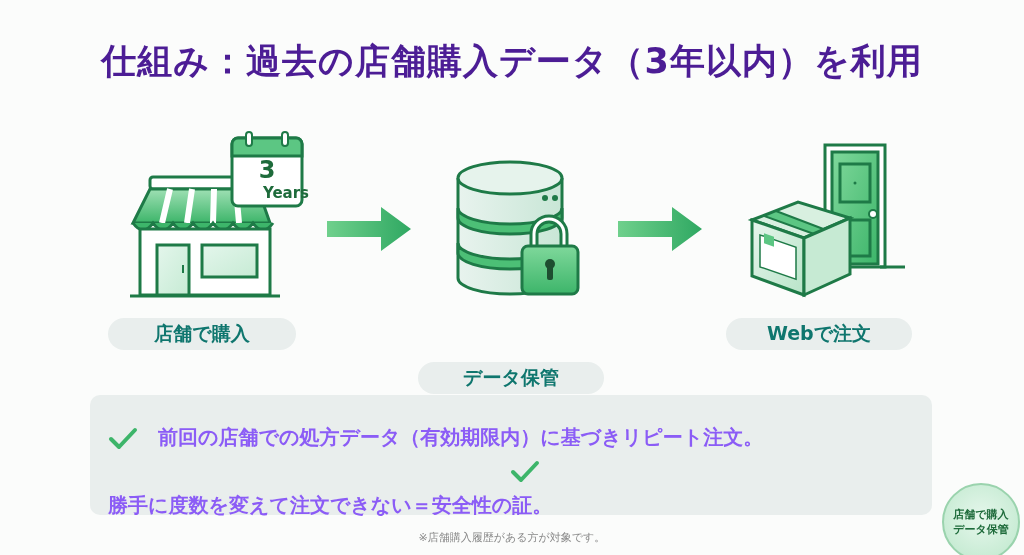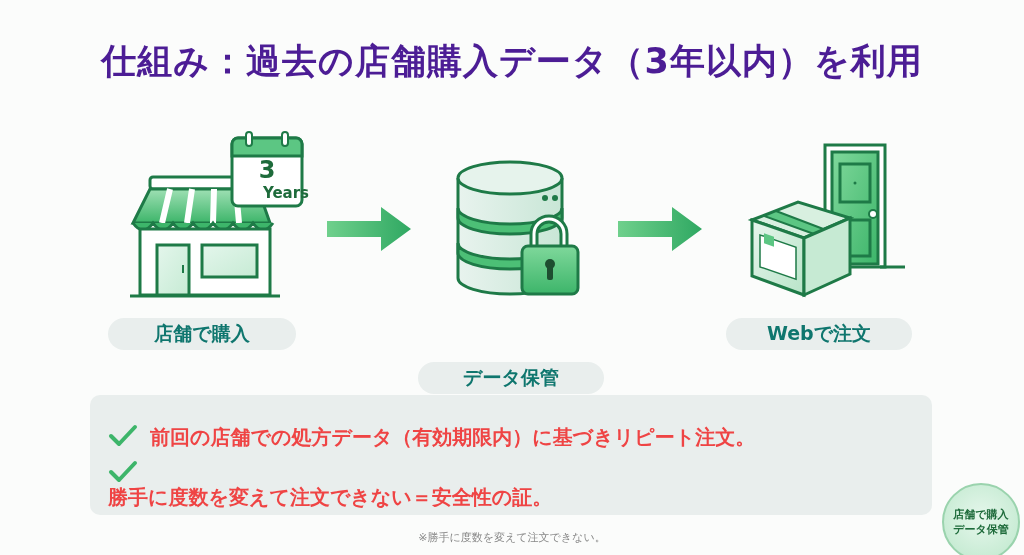--- a/index.html
+++ b/index.html
@@ -4,21 +4,21 @@
 <style>
   html, body { margin:0; padding:0; }
   body { width:1024px; height:555px; background:#fbfcfb; position:relative; overflow:hidden;
          font-family:"DejaVu Sans", sans-serif; color:#111; }
   .title { position:absolute; left:0; width:1024px; top:38px; text-align:center;
            font-size:35px; font-weight:bold; letter-spacing:1px; color:#4c1d95; }
   .icon { position:absolute; }
   .pill { position:absolute; top:318px; height:32px; border-radius:20px; background:#e9eeed;
           display:flex; align-items:center; justify-content:center; font-size:19px; font-weight:bold; color:#0f766e; }
   .box { position:absolute; left:90px; top:395px; width:842px; height:120px; border-radius:10px; background:#e9eeed; }
-  .bullet { position:absolute; left:108px; display:flex; align-items:flex-start; font-size:20px; font-weight:bold; color:#ef4444; }
+  .bullet { position:absolute; left:108px; display:flex; align-items:flex-end; font-size:20px; font-weight:bold; color:#8b5cf6;gap:8px; }
   .bullet .chk { width:30px; height:24px; margin-right:12px; }
   .note { position:absolute; top:530px; left:0; width:1024px; text-align:center; font-size:11px; color:#888; }
   .badge { position:absolute; left:942px; top:483px; width:74px; height:74px; border-radius:50%;
            background:radial-gradient(circle at 50% 45%, #e6f7ec 0%, #c9ecd5 70%, #aee0c0 100%);
            border:2px solid #9ad3ad; display:flex; flex-direction:column; align-items:center; justify-content:center;
            font-size:11px; font-weight:bold; color:#1e6b3b; line-height:15px; }
 </style>
 </head>
 <body>
 
@@ -131,18 +131,18 @@
     </svg>
   <span>前回の店舗での処方データ（有効期限内）に基づきリピート注文。</span>
 </div>
 <div class="bullet" style="top:460px;flex-direction:column;">
   <svg class="chk" viewBox="0 0 30 24">
       <path d="M3 12 L11 20 L27 3" fill="none" stroke="#3db56a" stroke-width="4" stroke-linecap="round" stroke-linejoin="round"></path>
     </svg>
   <span>勝手に度数を変えて注文できない＝安全性の証。</span>
 </div>
 
-<div class="note">※勝手に度数を変えて注文できない。</div>
+<div class="note">※店舗購入履歴がある方が対象です。</div>
 
 <div class="badge">
   <span>店舗で購入</span>
   <span>データ保管</span>
 </div>
 
 </body></html>

